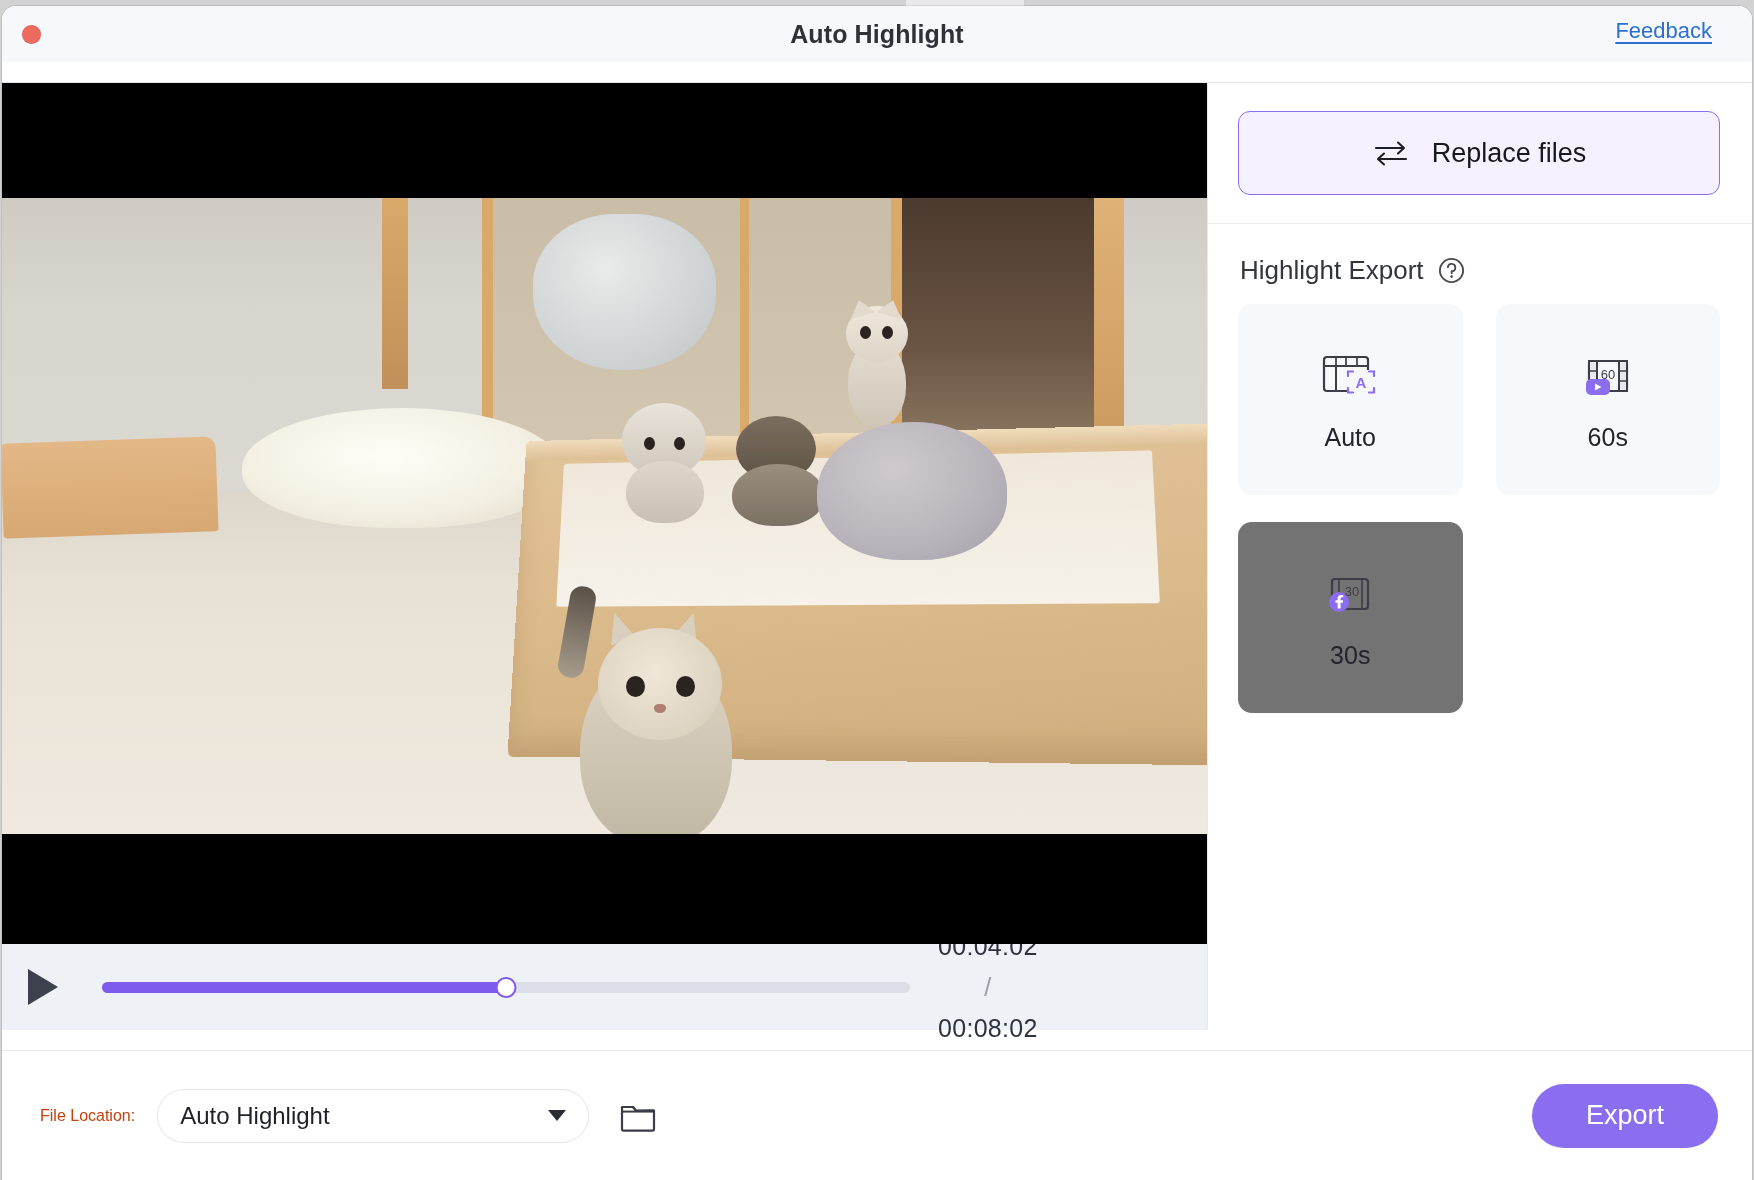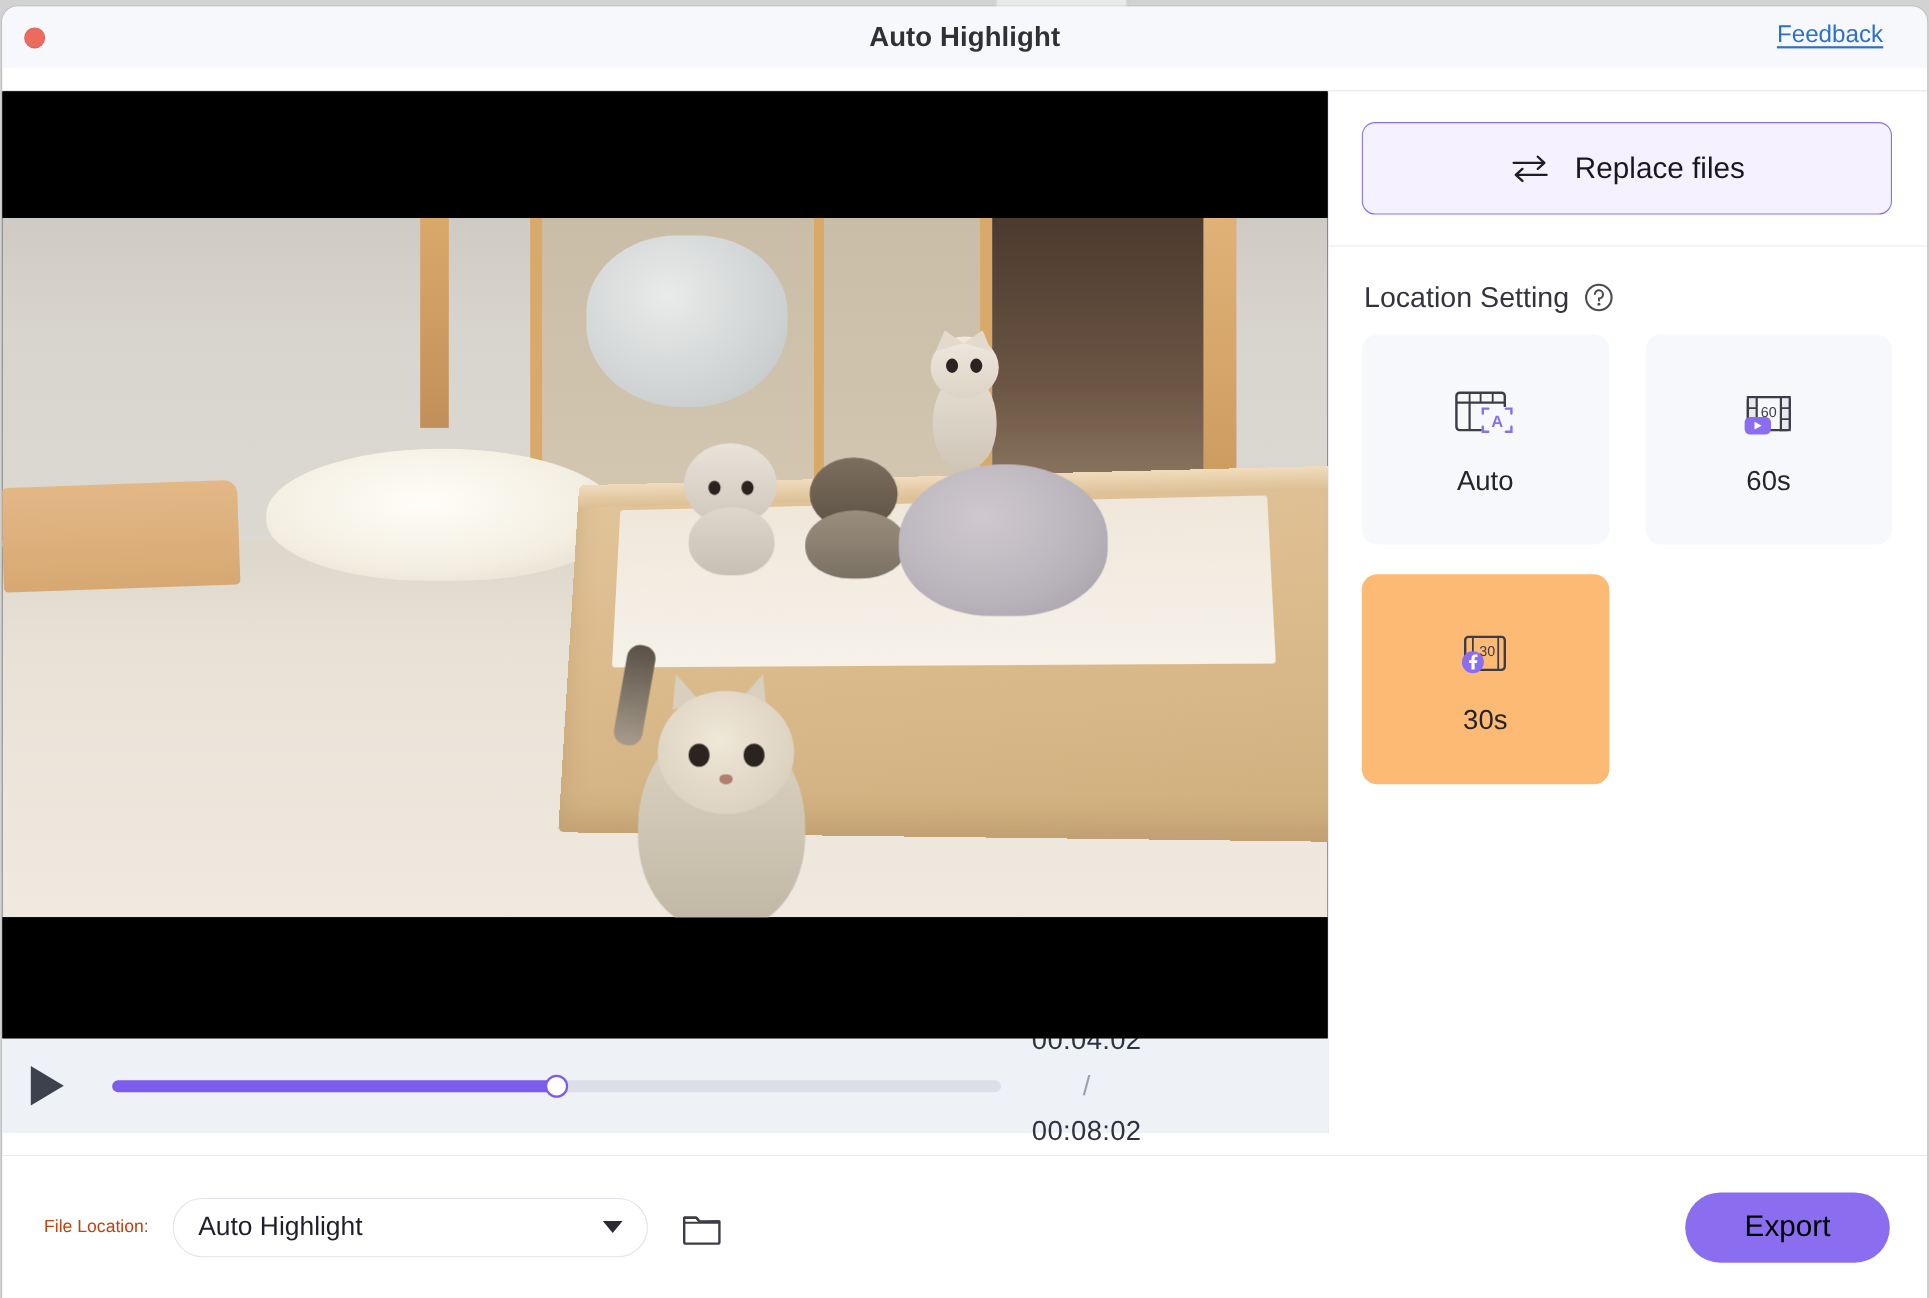--- a/index.html
+++ b/index.html
@@ -202,21 +202,21 @@
   .help-icon { width: 27px; height: 27px; cursor: pointer; }
 
   .card-grid {
     display: grid; grid-template-columns: 1fr 1fr; gap: 27px 33px;
   }
   .card {
     height: 191px; border-radius: 14px; background: #f7f8fb;
     display: flex; flex-direction: column; align-items: center; justify-content: center;
     gap: 16px; cursor: pointer;
   }
-  .card.selected { background: #fdba74; }
+  .card.selected { background: #737373; }
   .card .cap { font-size: 25px; color: #23242c; }
   .card-icon { width: 66px; height: 60px; }
 
   
   .bottom-bar {
     flex: 0 0 130px; height: 130px; background: #ffffff;
     border-top: 1px solid #e9eaef;
     display: flex; align-items: center; padding: 0 34px 0 38px;
   }
   .fl-label { font-size: 16px; color: #c2410c; margin-right: 22px; }
@@ -224,21 +224,21 @@
     width: 432px; height: 54px; border: 1.5px solid #e2e4ea; border-radius: 27px;
     background: #fff; display: flex; align-items: center; padding: 0 22px 0 22px;
     cursor: pointer; justify-content: space-between;
   }
   .fl-select .val { font-size: 24px; color: #1f2029; }
   .chev { width: 0; height: 0; border-left: 9px solid transparent;
           border-right: 9px solid transparent; border-top: 11px solid #2a2b33; }
   .folder-icon { width: 38px; height: 34px; margin-left: 30px; cursor: pointer; }
   .export-btn {
     margin-left: auto; width: 186px; height: 64px; border-radius: 32px;
-    background: #8b6ef0; color: #000000; font-size: 27px;
+    background: #8b6ef0; color: #ffffff; font-size: 27px;
     display: flex; align-items: center; justify-content: center; cursor: pointer;
   }
 </style>
 </head>
 <body>
 
 <div class="desktop-bg"></div>
 <div class="ghost-tab"></div>
 <div class="ghost-tab2"></div>
 
@@ -335,21 +335,21 @@
             <path d="M4 9 H32 M26 3.5 L32 9 L26 14.5" fill="none" stroke="#1d1d24" stroke-width="2.1" stroke-linecap="round" stroke-linejoin="round"></path>
             <path d="M34 20 H6 M12 14.5 L6 20 L12 25.5" fill="none" stroke="#1d1d24" stroke-width="2.1" stroke-linecap="round" stroke-linejoin="round"></path>
           </svg>
         </span>
         <span class="lbl">Replace files</span>
       </div>
 
       <div class="hr-sep"></div>
 
       <div class="setting-head">
-        <span class="t">Location Setting</span>
+        <span class="t">Highlight Export</span>
         <span class="help-icon">
           <svg viewBox="0 0 27 27" width="27" height="27">
             <circle cx="13.5" cy="13.5" r="11.6" fill="none" stroke="#4a4a53" stroke-width="1.9"></circle>
             <path d="M9.9 10.2a3.7 3.7 0 1 1 3.8 4.1v1.9" fill="none" stroke="#4a4a53" stroke-width="1.9" stroke-linecap="round"></path>
             <circle cx="13.6" cy="19.6" r="1.35" fill="#4a4a53"></circle>
           </svg>
         </span>
       </div>
 
       <div class="card-grid">

